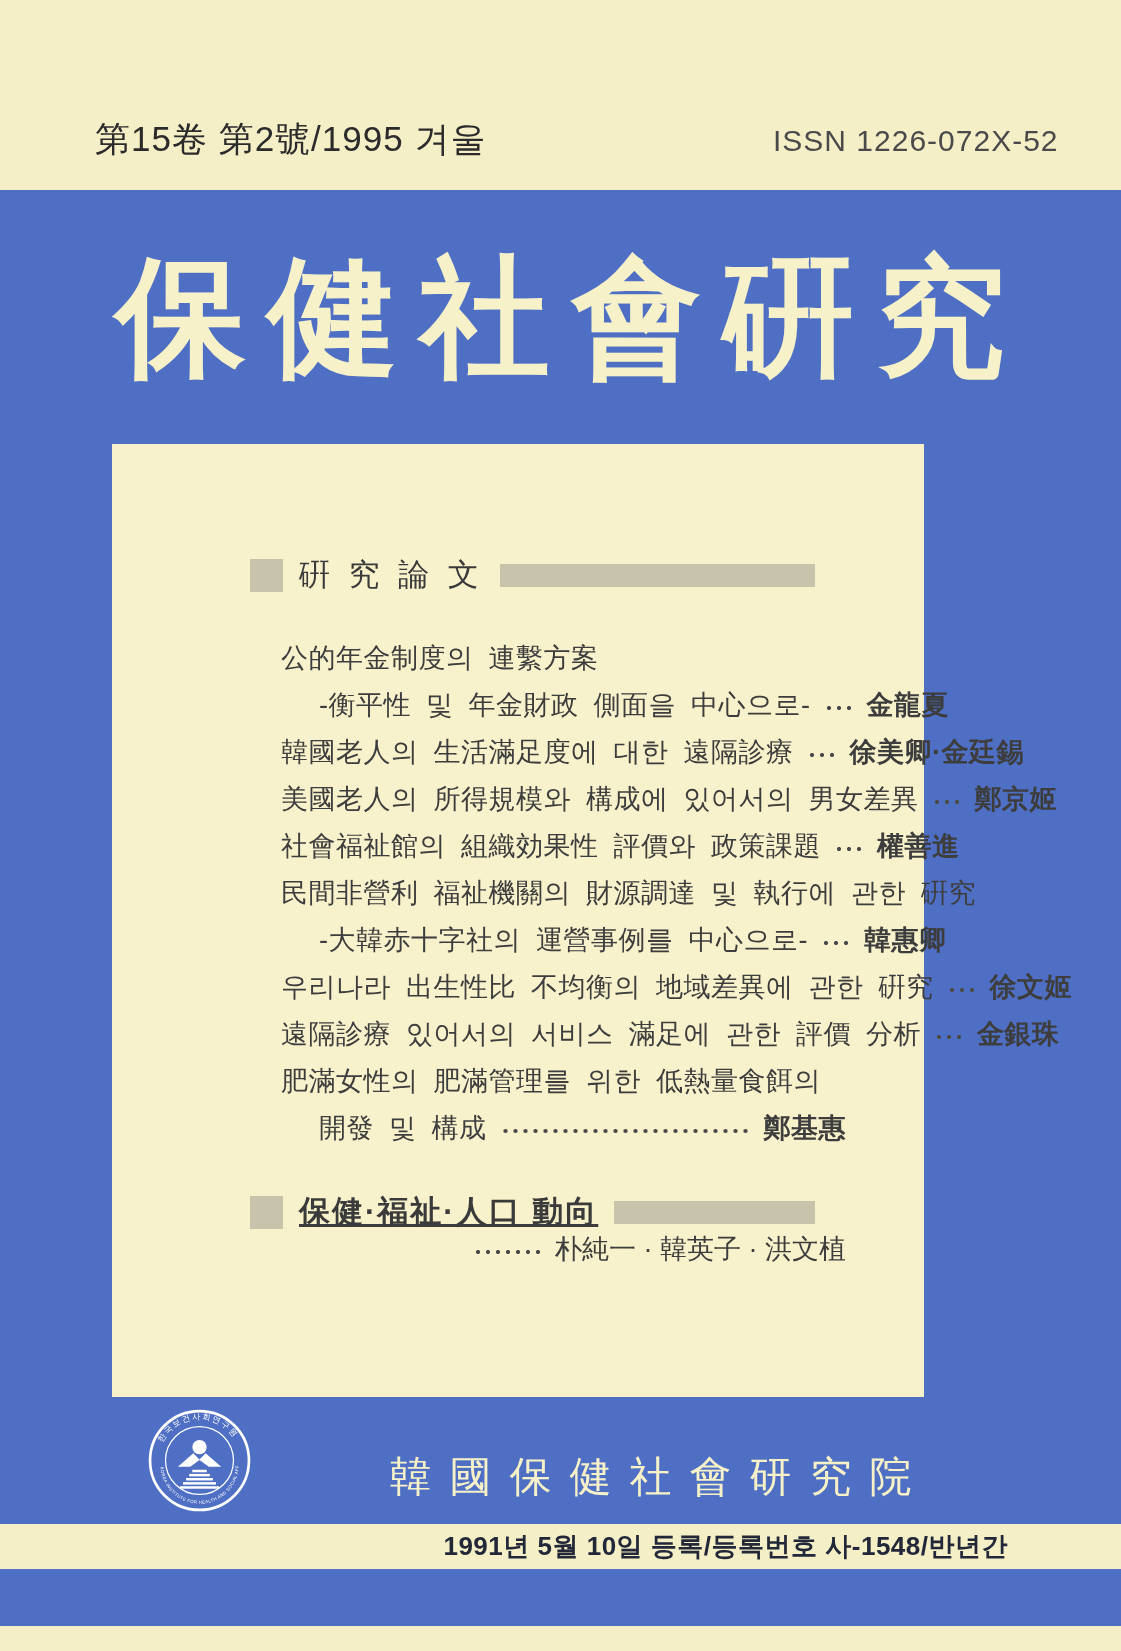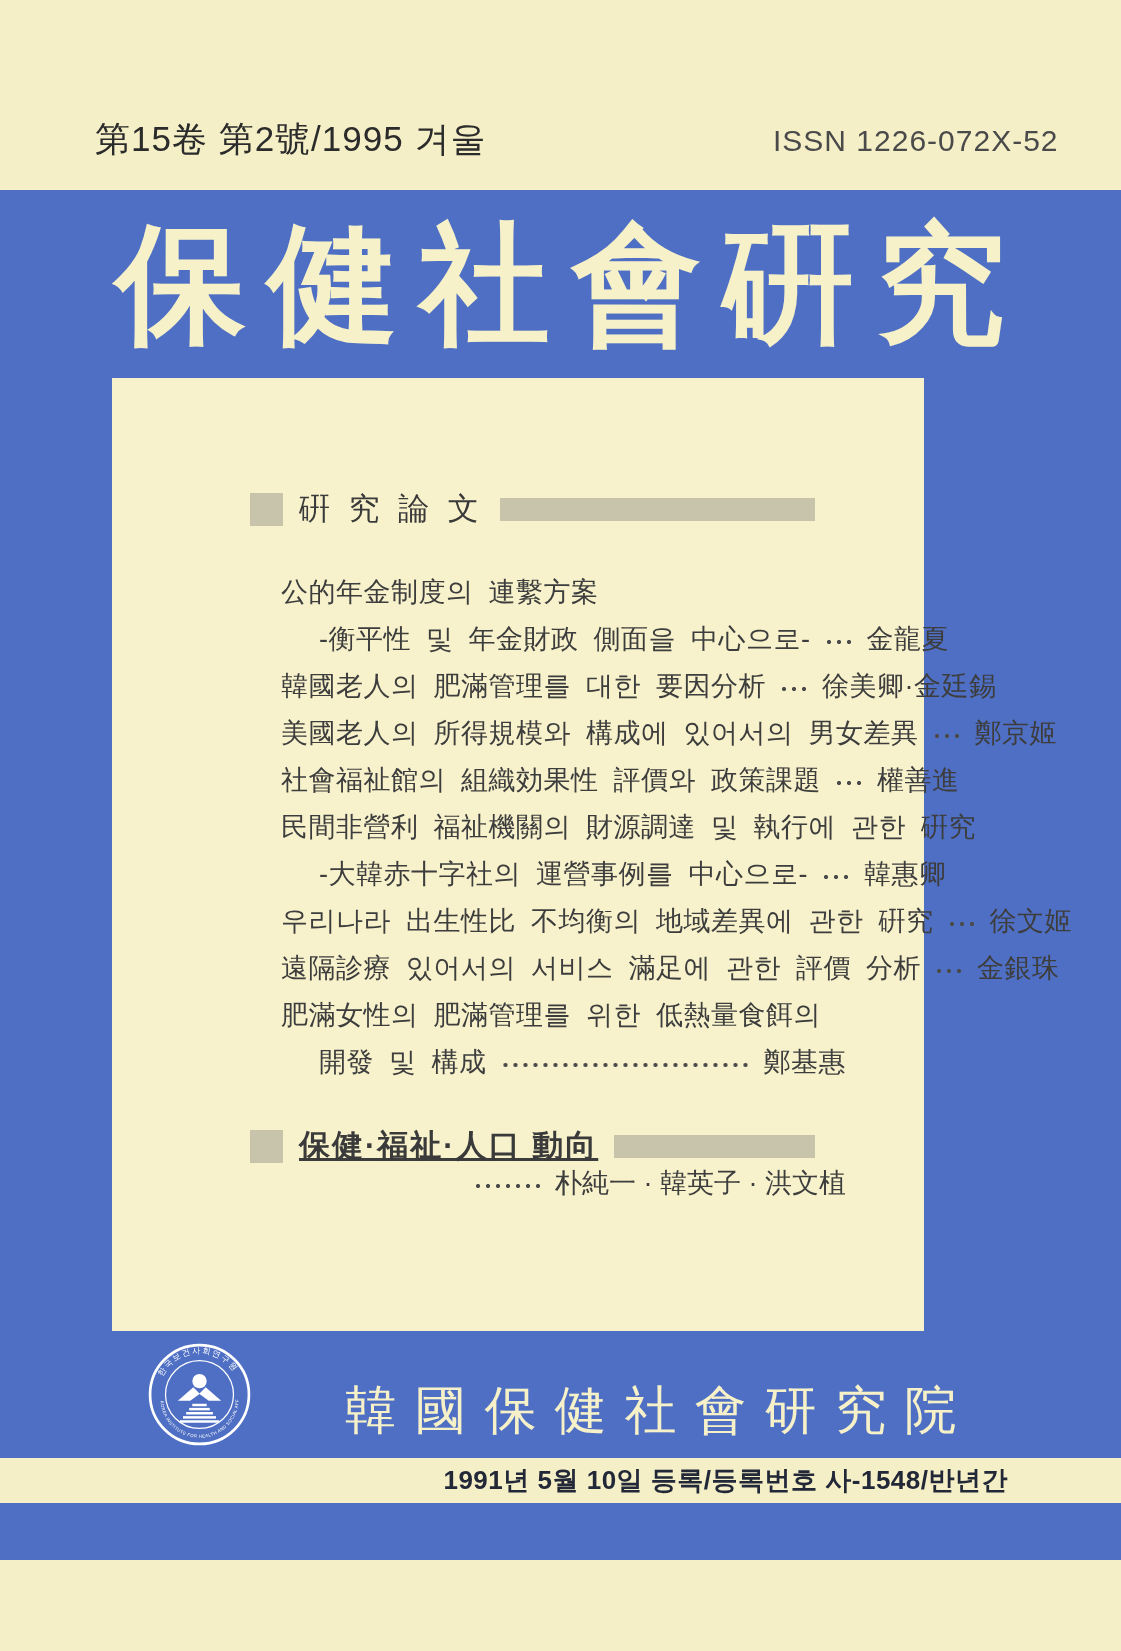--- a/index.html
+++ b/index.html
@@ -5,21 +5,21 @@
   html,body{margin:0;padding:0;}
   body{
     width:1121px;height:1651px;position:relative;overflow:hidden;
     background:#f4efc6;
     font-family:"Liberation Sans","DejaVu Sans",sans-serif;
     color:#3d3d3d;
   }
   .band-top{position:relative;width:100%;height:190px;background:#f4efc6;}
   .issue-line{position:absolute;left:95px;top:116px;font-size:35px;font-weight:normal;color:#2b2b2b;letter-spacing:1px;}
   .issn-line{position:absolute;left:773px;top:124px;font-size:30px;color:#4a4a4a;letter-spacing:1px;}
-  .band-title{width:100%;height:188px;background:#4e6fc3;display:flex;align-items:center;justify-content:center;}
+  .band-title{width:100%;height:254px;background:#4e6fc3;display:flex;align-items:center;justify-content:center;}
   .journal-title{
     font-family:"DejaVu Serif","Liberation Serif",serif;
     font-size:130px;font-weight:bold;color:#f6f1c8;letter-spacing:22px;
     line-height:1;white-space:nowrap;text-indent:22px;
   }
   .mid{position:relative;width:100%;height:953px;background:#4e6fc3;}
   .content-box{
     position:absolute;left:112px;top:0;width:812px;height:953px;background:#f7f2cb;
     box-sizing:border-box;padding:112px 78px 0 138px;
   }
@@ -30,35 +30,35 @@
   .sec-bar{flex:1;height:23px;background:#c8c4ab;margin-right:31px;}
   .toc{margin-top:40px;margin-left:31px;}
   .toc-row{display:flex;align-items:center;height:47px;font-size:27px;color:#3d3d3d;word-spacing:7px;letter-spacing:0.5px;}
   .toc-row .t{white-space:nowrap;}
   .toc-row.indent{padding-left:38px;}
   .leader{
     flex:1;min-width:28px;height:6px;margin:6px 14px 0 14px;
     background-image:radial-gradient(circle,#4a4a4a 2px,transparent 2.2px);
     background-size:10px 6px;background-repeat:repeat-x;background-position:center;
   }
-  .toc-row .a{white-space:nowrap;}
+  .toc-row .a{white-space:nowrap;font-weight:bold;}
   .sec2{margin-top:42px;text-decoration:underline;}
   .authors2{display:flex;align-items:center;justify-content:flex-end;font-size:27px;color:#3d3d3d;}
   .authors2 .leader2{
     width:66px;height:6px;margin-right:14px;margin-top:6px;
     background-image:radial-gradient(circle,#4a4a4a 2px,transparent 2.2px);
     background-size:10px 6px;background-repeat:repeat-x;background-position:center;
   }
   .band-inst{position:relative;width:100%;height:127px;background:#4e6fc3;}
   .inst-logo{position:absolute;left:148px;top:12px;width:103px;height:103px;}
   .inst-name{
     position:absolute;left:270px;right:90px;top:0;height:159px;
     display:flex;align-items:center;justify-content:center;
     font-family:"DejaVu Serif","Liberation Serif",serif;
-    font-size:52px;color:#f6f1c8;letter-spacing:18px;white-space:nowrap;text-indent:18px;
+    font-size:42px;color:#f6f1c8;letter-spacing:18px;white-space:nowrap;text-indent:18px;
   }
   .strip-reg{width:100%;height:45px;background:#f4efc6;line-height:45px;text-align:right;
     box-sizing:border-box;padding-right:113px;font-size:26px;font-weight:bold;color:#222838;letter-spacing:0.5px;}
   .strip-blue{width:100%;height:57px;background:#4e6fc3;}
   .strip-bottom{width:100%;height:44px;background:#f4efc6;}
 </style>
 </head>
 <body>
 
 <div class="band-top">
@@ -84,21 +84,21 @@
         <span class="t">公的年金制度의 連繫方案</span>
 
         <span class="a"></span>
       </div>
       <div class="toc-row indent">
         <span class="t">-衡平性 및 年金財政 側面을 中心으로-</span>
         <span class="leader"></span>
         <span class="a">金龍夏</span>
       </div>
       <div class="toc-row">
-        <span class="t">韓國老人의 肥滿管理를 대한 要因分析</span>
+        <span class="t">韓國老人의 生活滿足度에 대한 遠隔診療</span>
         <span class="leader"></span>
         <span class="a">徐美卿·金廷錫</span>
       </div>
       <div class="toc-row">
         <span class="t">美國老人의 所得規模와 構成에 있어서의 男女差異</span>
         <span class="leader"></span>
         <span class="a">鄭京姬</span>
       </div>
       <div class="toc-row">
         <span class="t">社會福祉館의 組織効果性 評價와 政策課題</span>

